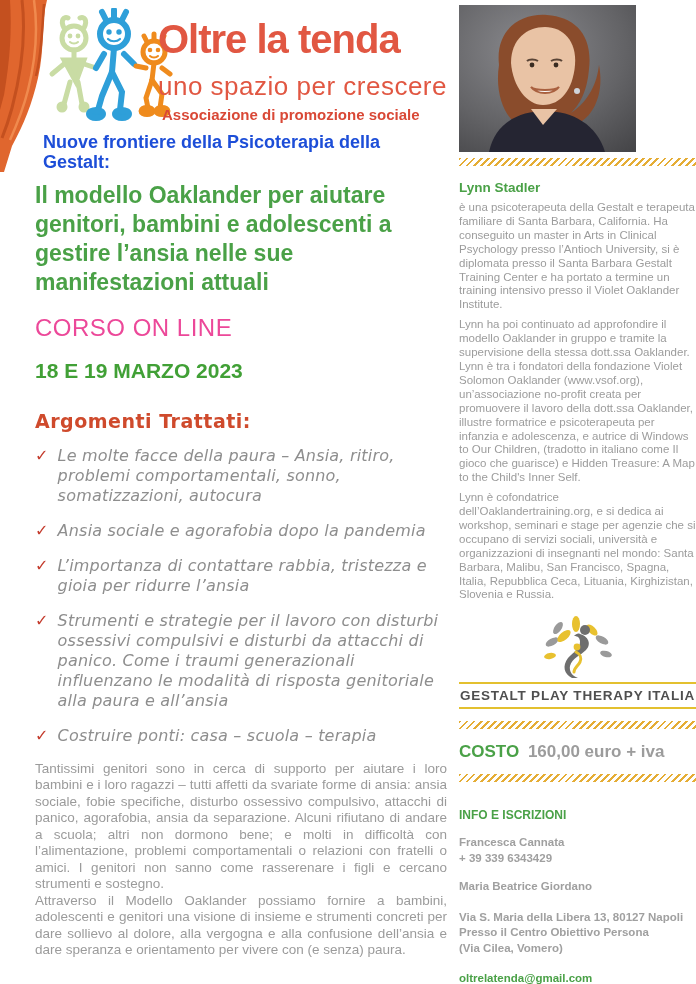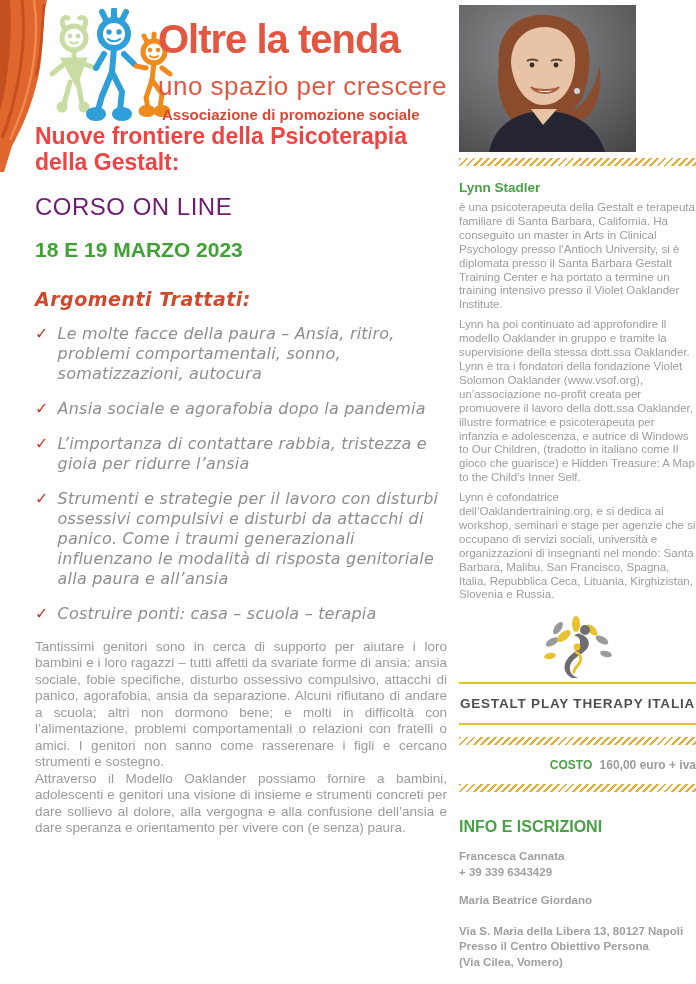--- a/index.html
+++ b/index.html
@@ -10,51 +10,51 @@
   .curtain{position:absolute;left:0;top:0;}
   .figures{position:absolute;left:34px;top:8px;}
 
   .brand{position:absolute;left:158px;top:18px;width:300px;}
   .brand-title{color:#e15742;font-size:40px;font-weight:700;letter-spacing:-1px;line-height:1.05;}
   .brand-subtitle{color:#e15742;font-size:26px;font-weight:400;margin-top:11px;letter-spacing:0.5px;}
   .brand-tagline{color:#d94836;font-size:15px;font-weight:700;margin-top:4px;margin-left:4px;}
 
   
   .left-col{position:absolute;left:35px;top:124px;width:412px;}
-  .h-green{color:#ef4444;font-size:23px;font-weight:700;line-height:1.12;margin:0;}
+  .h-green{color:#1d4ed8;font-size:18px;font-weight:700;line-height:1.12;margin:8px;}
   .h-green2{color:#4aa147;font-size:23px;font-weight:700;line-height:1.26;margin:9px 0 0 0;}
-  .corso{color:#701a75;font-size:24px;font-weight:400;letter-spacing:0.5px;margin-top:17px;}
+  .corso{color:#ec4899;font-size:24px;font-weight:400;letter-spacing:0.5px;margin-top:17px;}
   .dates{color:#41a036;font-size:21px;font-weight:700;line-height:1.4;margin-top:14px;}
-  .argomenti{color:#cf4a2c;font-size:19px;font-style:italic;font-weight:600;margin-top:24px;
+  .argomenti{color:#cf4a2c;font-size:19px;font-weight:600;margin-top:24px;
              font-family:"DejaVu Sans", sans-serif;letter-spacing:0.5px;}
   .topics{list-style:none;margin:14px 0 0 0;padding:0;}
   .topics li{display:flex;gap:9px;margin-bottom:15px;
              color:#8e8e8e;font-size:16px;font-style:italic;line-height:1.25;
              font-family:"DejaVu Sans", sans-serif;letter-spacing:0.2px;}
   .check{color:#c43b2c;font-style:normal;font-weight:700;font-size:16px;flex:0 0 auto;line-height:1.2;}
 
   .bodytext{color:#9b9b9b;font-size:13.5px;line-height:16.5px;margin:0;text-align:justify;}
   .bodytext.first{margin-top:15px;}
 
   
   .right-col{position:absolute;left:459px;top:5px;width:237px;}
   .photo{display:block;width:177px;height:147px;}
   .stripe{height:8px;width:100%;margin-top:6px;
           background:repeating-linear-gradient(135deg,#e5ad35 0 2px,#ffffff 2px 5px);}
   .speaker-name{color:#4aa147;font-size:13.5px;font-weight:700;margin-top:14px;}
   .bio{color:#9c9c9c;font-size:11.5px;line-height:13.9px;margin:6px 0 0 0;}
   .gpti{margin-top:14px;text-align:center;}
   .gpti-line{height:2px;background:#e3c02f;width:100%;}
-  .gpti-label{color:#4f4f4f;font-size:13.5px;font-weight:700;letter-spacing:0.8px;padding:12px 0;}
+  .gpti-label{color:#4f4f4f;font-size:13.5px;font-weight:700;letter-spacing:0.8px;padding:4px 0;}
   .stripe2{height:8px;width:100%;margin-top:12px;
            background:repeating-linear-gradient(135deg,#e5ad35 0 2px,#ffffff 2px 5px);}
-  .costo-row{margin-top:13px;font-size:12px;text-align:right;}
+  .costo-row{margin-top:13px;font-size:17px;}
   .costo-label{color:#4aa147;font-weight:700;}
   .costo-value{color:#9c9c9c;font-weight:600;margin-left:4px;}
-  .info-h{color:#4aa147;font-size:16px;font-weight:700;margin-top:26px;}
+  .info-h{color:#4aa147;font-size:12px;font-weight:700;margin-top:26px;}
   .contact{margin-top:13px;color:#a0a0a0;font-size:11.5px;font-weight:700;line-height:1.35;}
   .address{margin-top:15px;color:#a0a0a0;font-size:11.5px;font-weight:700;line-height:1.35;}
   .glink{color:#4aa147;font-size:11.5px;font-weight:700;margin-top:16px;cursor:pointer;}
 </style>
 </head>
 <body>
 
 <div class="page">
 
   <svg class="curtain" width="52" height="172" viewBox="0 0 52 172">
@@ -126,20 +126,21 @@
   </svg>
 
   <div class="brand">
     <div class="brand-title">Oltre la tenda</div>
     <div class="brand-subtitle">uno spazio per crescere</div>
     <div class="brand-tagline">Associazione di promozione sociale</div>
   </div>
 
   <div class="left-col">
     <h1 class="h-green">Nuove frontiere della Psicoterapia della Gestalt:</h1>
+    <h2 class="h-green2">Il modello Oaklander per aiutare genitori, bambini e adolescenti a gestire l’ansia nelle sue manifestazioni attuali</h2>
     <div class="corso">CORSO ON LINE</div>
     <div class="dates">
       <div>18 E 19 MARZO 2023</div>
     </div>
     <div class="argomenti">Argomenti Trattati:</div>
     <ul class="topics">
       <li>
         <span class="check">✓</span>
         <span>Le molte facce della paura – Ansia, ritiro, problemi comportamentali, sonno, somatizzazioni, autocura</span>
       </li>

